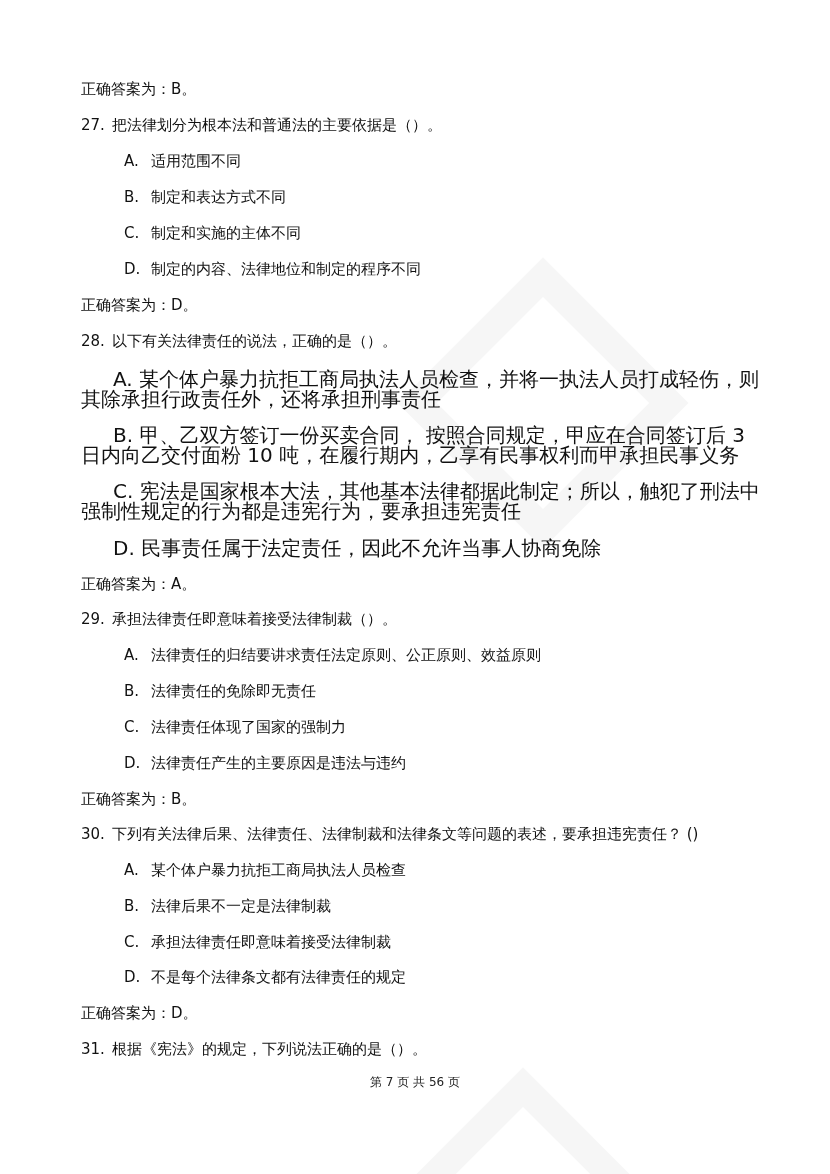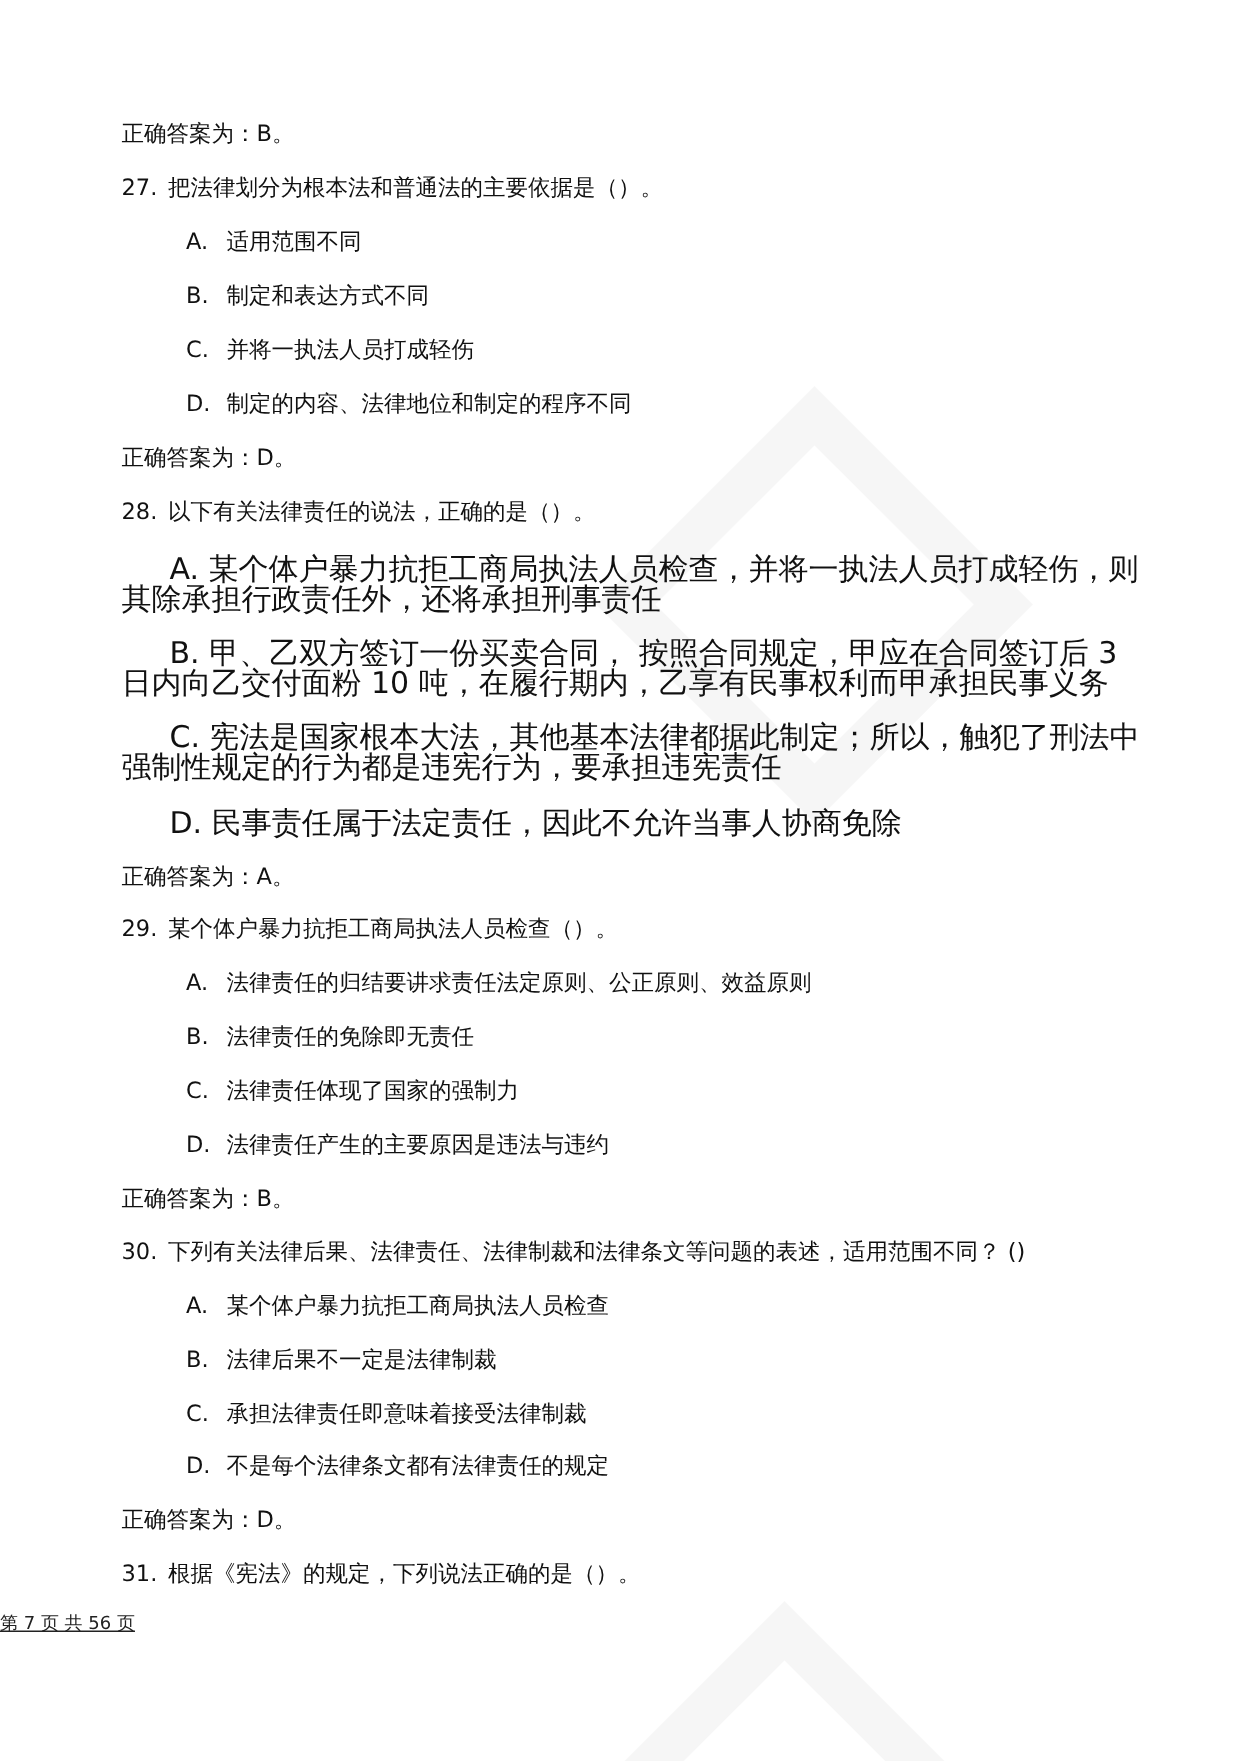--- a/index.html
+++ b/index.html
@@ -20,54 +20,54 @@
       white-space: nowrap;
     }
     .opt { left: 124px; }
     .para {
       position: absolute; left: 81px; width: 680px; font-size: 20px; line-height: 20px;
       text-indent: 32px;
     }
     .num { display: inline-block; width: 31px; }
     .optlabel { display: inline-block; width: 27px; }
     .footer {
-      position: absolute; top: 1074px; left: 0; width: 830px; text-align: left;
-      font-size: 12px; line-height: 16px; color: #222; text-decoration: underline;
+      position: absolute; top: 1074px; left: 0; width: 830px; text-align: center;
+      font-size: 12px; line-height: 16px; color: #222;
     }
   </style>
 </head>
 <body>
 
 <div class="watermark wm1"></div>
 <div class="watermark wm2"></div>
 
 <div class="line" style="top:79px">正确答案为：B。</div>
 
 <div class="line" style="top:115px"><span class="num">27.</span><span>把法律划分为根本法和普通法的主要依据是（）。</span></div>
 <div class="line opt" style="top:151px"><span class="optlabel">A.</span><span>适用范围不同</span></div>
 <div class="line opt" style="top:187px"><span class="optlabel">B.</span><span>制定和表达方式不同</span></div>
-<div class="line opt" style="top:223px"><span class="optlabel">C.</span><span>并将一执法人员打成轻伤</span></div>
+<div class="line opt" style="top:223px"><span class="optlabel">C.</span><span>制定和实施的主体不同</span></div>
 <div class="line opt" style="top:259px"><span class="optlabel">D.</span><span>制定的内容、法律地位和制定的程序不同</span></div>
 <div class="line" style="top:295px">正确答案为：D。</div>
 
 <div class="line" style="top:331px"><span class="num">28.</span><span>以下有关法律责任的说法，正确的是（）。</span></div>
 <div class="para" style="top:369px"><span>A.</span> <span>某个体户暴力抗拒工商局执法人员检查，并将一执法人员打成轻伤，则其除承担行政责任外，还将承担刑事责任</span></div>
 <div class="para" style="top:425px"><span>B.</span> <span>甲、乙双方签订一份买卖合同， 按照合同规定，甲应在合同签订后 3 日内向乙交付面粉 10 吨，在履行期内，乙享有民事权利而甲承担民事义务</span></div>
 <div class="para" style="top:481px"><span>C.</span> <span>宪法是国家根本大法，其他基本法律都据此制定；所以，触犯了刑法中强制性规定的行为都是违宪行为，要承担违宪责任</span></div>
 <div class="para" style="top:538px"><span>D.</span> <span>民事责任属于法定责任，因此不允许当事人协商免除</span></div>
 <div class="line" style="top:574px">正确答案为：A。</div>
 
-<div class="line" style="top:609px"><span class="num">29.</span><span>某个体户暴力抗拒工商局执法人员检查（）。</span></div>
+<div class="line" style="top:609px"><span class="num">29.</span><span>承担法律责任即意味着接受法律制裁（）。</span></div>
 <div class="line opt" style="top:645px"><span class="optlabel">A.</span><span>法律责任的归结要讲求责任法定原则、公正原则、效益原则</span></div>
 <div class="line opt" style="top:681px"><span class="optlabel">B.</span><span>法律责任的免除即无责任</span></div>
 <div class="line opt" style="top:717px"><span class="optlabel">C.</span><span>法律责任体现了国家的强制力</span></div>
 <div class="line opt" style="top:753px"><span class="optlabel">D.</span><span>法律责任产生的主要原因是违法与违约</span></div>
 <div class="line" style="top:789px">正确答案为：B。</div>
 
-<div class="line" style="top:824px"><span class="num">30.</span><span>下列有关法律后果、法律责任、法律制裁和法律条文等问题的表述，适用范围不同？ ()</span></div>
+<div class="line" style="top:824px"><span class="num">30.</span><span>下列有关法律后果、法律责任、法律制裁和法律条文等问题的表述，要承担违宪责任？ ()</span></div>
 <div class="line opt" style="top:860px"><span class="optlabel">A.</span><span>某个体户暴力抗拒工商局执法人员检查</span></div>
 <div class="line opt" style="top:896px"><span class="optlabel">B.</span><span>法律后果不一定是法律制裁</span></div>
 <div class="line opt" style="top:932px"><span class="optlabel">C.</span><span>承担法律责任即意味着接受法律制裁</span></div>
 <div class="line opt" style="top:967px"><span class="optlabel">D.</span><span>不是每个法律条文都有法律责任的规定</span></div>
 <div class="line" style="top:1003px">正确答案为：D。</div>
 
 <div class="line" style="top:1039px"><span class="num">31.</span><span>根据《宪法》的规定，下列说法正确的是（）。</span></div>
 
 <div class="footer">第 7 页  共 56 页</div>
 

